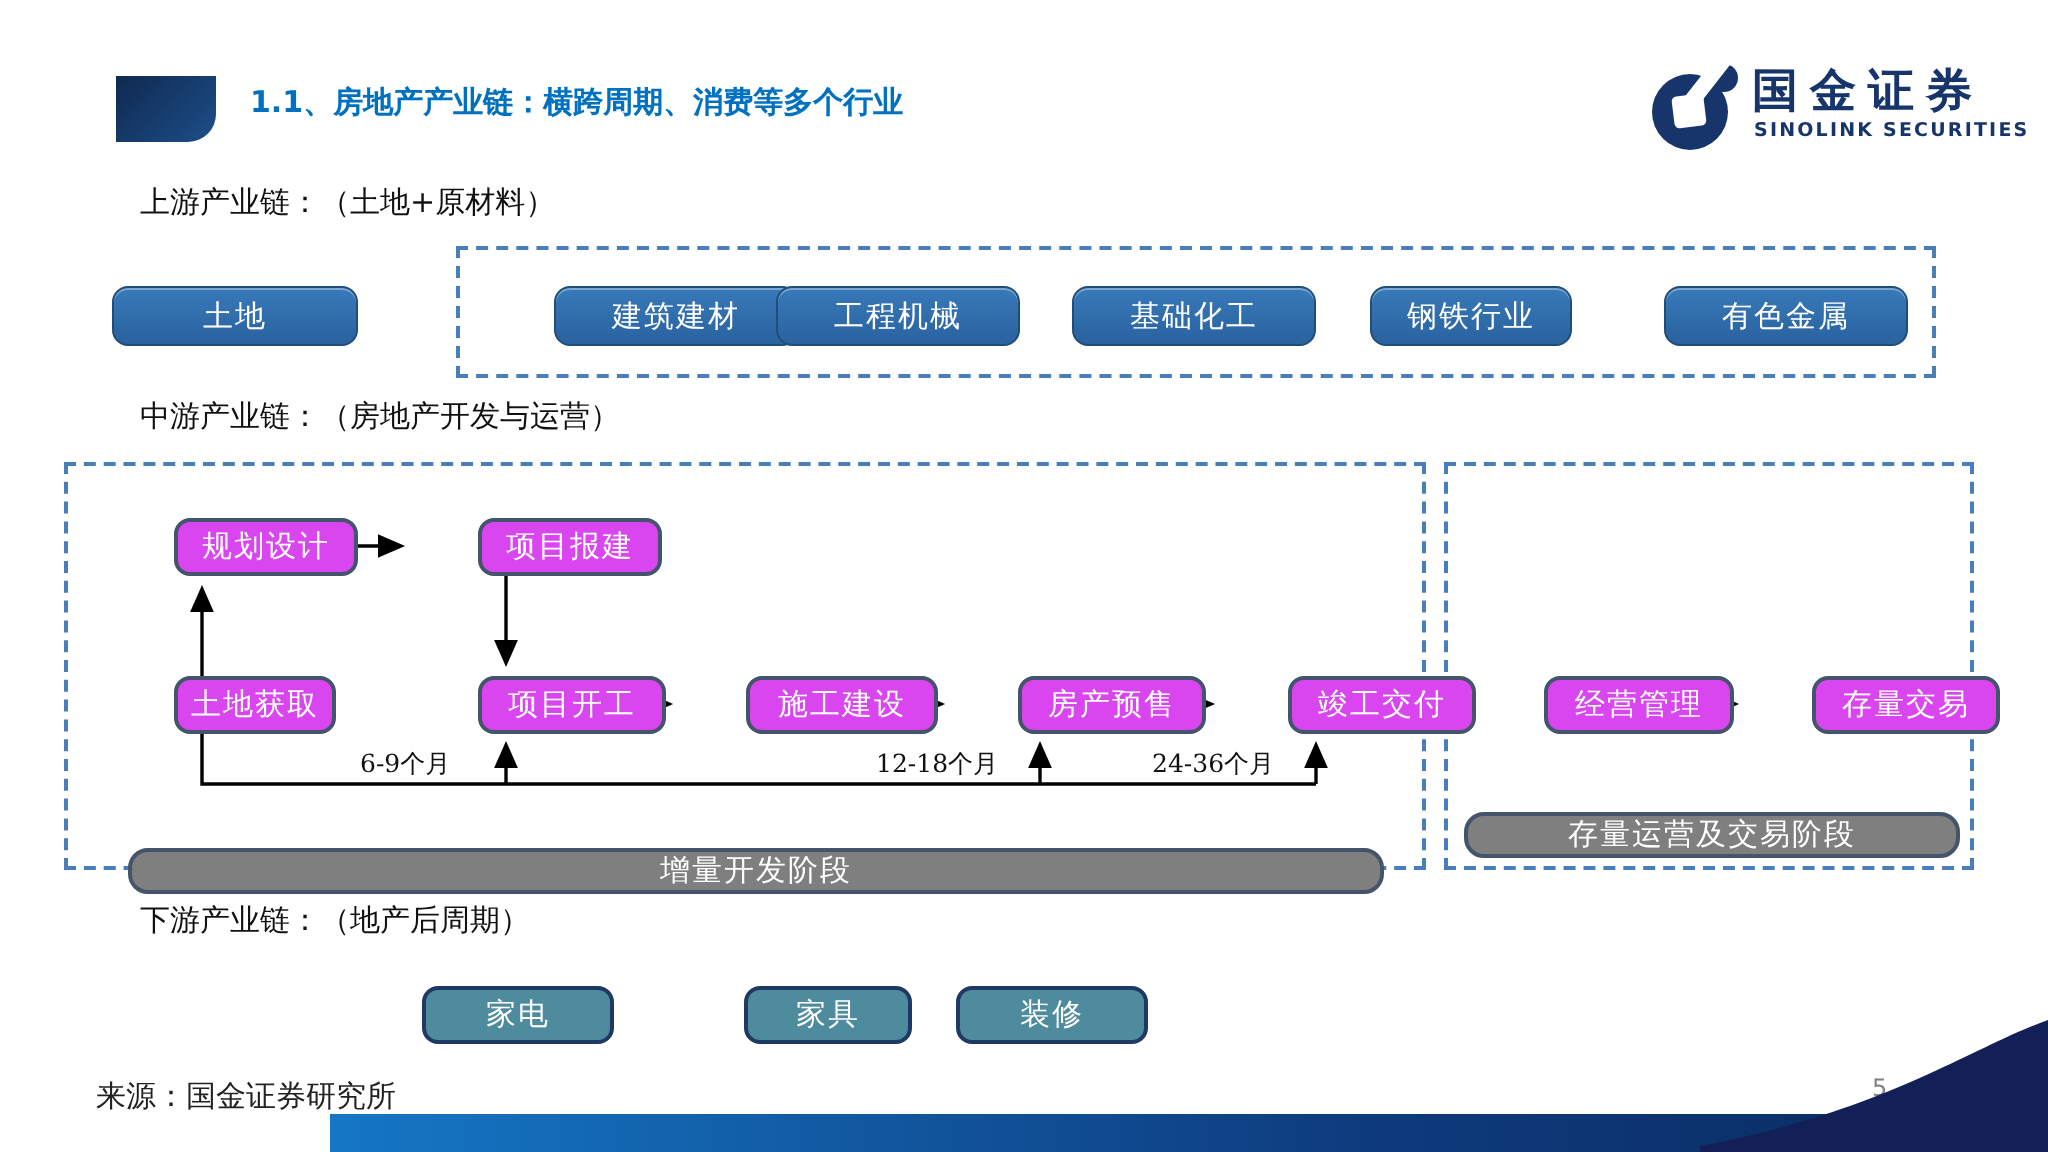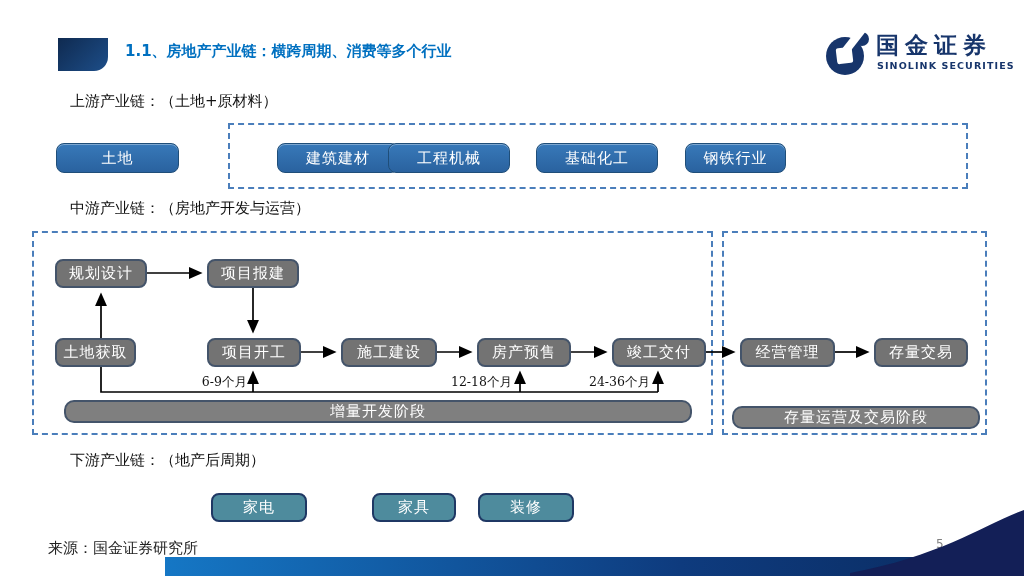--- a/index.html
+++ b/index.html
@@ -21,27 +21,27 @@
   
   .section-label{font-size:15px;color:#111;white-space:nowrap;}
 
   
   .node{display:flex;align-items:center;justify-content:center;color:#fff;
         font-family:"DejaVu Serif","Liberation Serif",serif;font-size:15px;
         letter-spacing:1px;white-space:nowrap;box-sizing:border-box;}
   .box-blue{background:linear-gradient(180deg,#3879b9 0%,#2a629f 100%);
             border:1px solid #1f4e79;border-radius:8px;
             box-shadow:inset 0 1px 0 rgba(255,255,255,.35);}
-  .box-gray{background:#737373;border:2px solid #44546A;border-radius:8px;}
+  .box-gray{background:#d946ef;border:2px solid #44546A;border-radius:8px;margin-left:32px;}
   .box-teal{background:#4E8B9D;border:2px solid #1F3864;border-radius:8px;}
   .stage-bar{background:#7f7f7f;border:2px solid #44546A;border-radius:10px;}
 
   .dashed-box{border:2px dashed #4A7EBB;box-sizing:border-box;}
 
-  .duration{font-size:12.5px;color:#111;text-align:right;white-space:nowrap;
+  .duration{font-size:12.5px;color:#111;white-space:nowrap;
             font-family:"DejaVu Serif","Liberation Serif",serif;}
 
   .source{font-size:15px;color:#222;}
   .page-num{font-size:12px;color:#808080;}
 
   .footer-bar{left:165px;top:557px;width:859px;height:19px;
               background:linear-gradient(90deg,#1577C5 0%,#0E3B7E 60%,#0A2A5E 100%);}
   svg{display:block;}
 </style>
 </head>
@@ -63,20 +63,21 @@
 
 <div class="abs section-label" style="left:70px;top:92px;">上游产业链：（土地+原材料）</div>
 
 <div class="abs node box-blue" style="left:56px;top:143px;width:123px;height:30px;">土地</div>
 
 <div class="abs dashed-box" style="left:228px;top:123px;width:740px;height:66px;">
   <div class="abs node box-blue" style="left:15px;top:18px;width:122px;height:30px;margin-left:32px;">建筑建材</div>
   <div class="abs node box-blue" style="left:306px;top:18px;width:122px;height:30px;">基础化工</div>
   <div class="abs node box-blue" style="left:158px;top:18px;width:122px;height:30px;">工程机械</div>
   <div class="abs node box-blue" style="left:455px;top:18px;width:101px;height:30px;">钢铁行业</div>
+  <div class="abs node box-blue" style="left:602px;top:18px;width:122px;height:30px;">有色金属</div>
 </div>
 
 <div class="abs section-label" style="left:70px;top:199px;">中游产业链：（房地产开发与运营）</div>
 
 <div class="abs dashed-box" style="left:32px;top:231px;width:681px;height:204px;"></div>
 <div class="abs dashed-box" style="left:722px;top:231px;width:265px;height:204px;"></div>
 
 <svg class="abs" style="left:0;top:0;pointer-events:none;" width="1024" height="576">
   <defs>
     <marker id="arr" markerWidth="9" markerHeight="8" refX="6.5" refY="3.5" orient="auto">
@@ -108,21 +109,21 @@
 <div class="abs node box-gray" style="left:477px;top:338px;width:94px;height:29px;">房产预售</div>
 <div class="abs node box-gray" style="left:612px;top:338px;width:94px;height:29px;text-align:right;">竣工交付</div>
 
 <div class="abs node box-gray" style="left:740px;top:338px;width:95px;height:29px;">经营管理</div>
 <div class="abs node box-gray" style="left:874px;top:338px;width:94px;height:29px;">存量交易</div>
 
 <div class="abs duration" style="left:180px;top:374px;width:67px;">6-9个月</div>
 <div class="abs duration" style="left:438px;top:374px;width:74px;">12-18个月</div>
 <div class="abs duration" style="left:576px;top:374px;width:74px;">24-36个月</div>
 
-<div class="abs node stage-bar" style="left:64px;top:400px;width:628px;height:23px;">增量开发阶段</div>
+<div class="abs node stage-bar" style="left:64px;top:424px;width:628px;height:23px;">增量开发阶段</div>
 <div class="abs node stage-bar" style="left:732px;top:406px;width:248px;height:23px;">存量运营及交易阶段</div>
 
 <div class="abs section-label" style="left:70px;top:451px;">下游产业链：（地产后周期）</div>
 
 <div class="abs node box-teal" style="left:211px;top:493px;width:96px;height:29px;">家电</div>
 <div class="abs node box-teal" style="left:356px;top:493px;width:84px;height:29px;margin-left:16px;">家具</div>
 <div class="abs node box-teal" style="left:478px;top:493px;width:96px;height:29px;">装修</div>
 
 <div class="abs source" style="left:48px;top:539px;">来源：国金证券研究所</div>
 <div class="abs page-num" style="left:936px;top:537px;">5</div>

